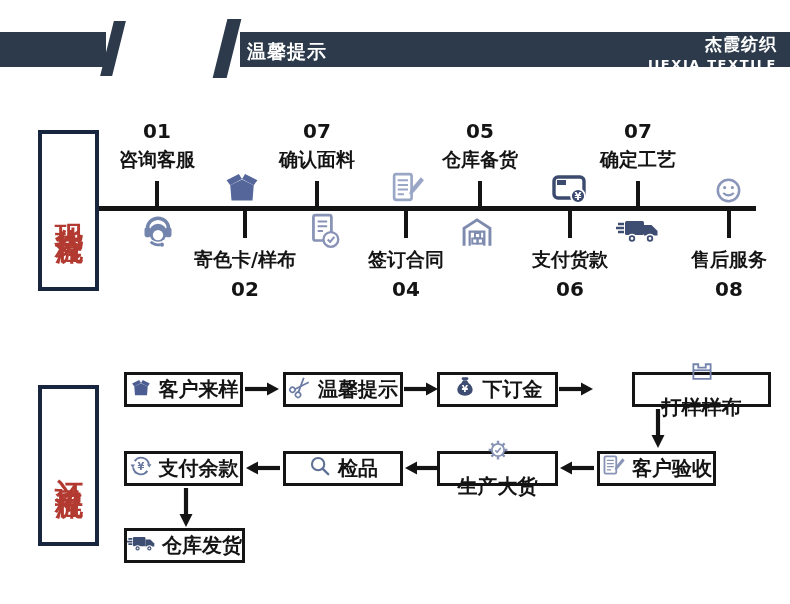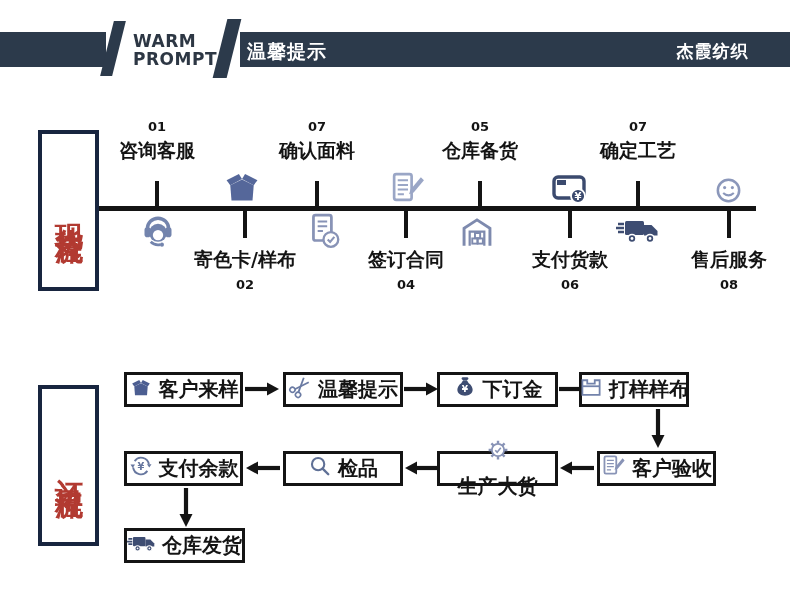--- a/index.html
+++ b/index.html
@@ -8,57 +8,53 @@
   
   .hbar{position:absolute;top:32px;height:35px;background:#2c3a4b;}
   .hbar.left{left:0;width:106px;}
   .hbar.right{left:240px;width:550px;}
   .slash{position:absolute;background:#2c3a4b;transform:skewX(-14deg);}
   .slash.s1{left:107px;top:21px;width:12px;height:55px;}
   .slash.s2{left:220px;top:19px;width:14px;height:59px;}
   .warm{position:absolute;left:133px;top:32px;font-size:17px;font-weight:600;color:#2d3744;
         line-height:18px;letter-spacing:.5px;}
   .cn-title{position:absolute;left:247px;top:39px;font-size:19px;font-weight:700;color:#fff;letter-spacing:1px;}
-  .brand{position:absolute;right:13px;top:33px;text-align:center;color:#fff;margin-top:7px;}
+  .brand{position:absolute;right:13px;top:33px;text-align:right;color:#fff;}
   .brand-cn{font-size:17px;font-weight:700;letter-spacing:1px;}
   .brand-en{font-size:13px;font-weight:700;letter-spacing:1.6px;margin-top:1px;}
   
   .vbox{position:absolute;left:38px;width:53px;height:153px;border:4px solid #18253f;background:#fff;
         display:flex;align-items:center;justify-content:center;}
   .vbox.b1{top:130px;} .vbox.b2{top:385px;}
   .vtext{writing-mode:vertical-rl;font-size:28px;font-weight:700;color:#b23a31;letter-spacing:5px;}
   
   .tline{position:absolute;left:99px;top:206px;width:657px;height:5px;background:#141414;}
   .tick{position:absolute;width:4px;background:#141414;}
   .step{position:absolute;width:150px;text-align:center;color:#141414;}
   .st{top:119px;} .sb{top:243px;}
-  .snum{font-size:13px;font-weight:700;}
+  .snum{font-size:20px;font-weight:700;}
   .slbl{font-size:19px;font-weight:700;margin-top:4px;white-space:nowrap;}
   .sb .snum{margin-top:4px;}
   .ticon{position:absolute;} .ticon svg{display:block;}
   
   .fbox{position:absolute;height:35px;border:3px solid #141414;background:#fff;box-sizing:border-box;
         display:flex;align-items:center;justify-content:center;gap:6px;
         font-size:20px;font-weight:700;color:#141414;white-space:nowrap;}
   .r1{top:372px;} .r2{top:451px;} .r3{top:528px;}
   .arr{position:absolute;} .arr svg{display:block;}
 </style>
 </head>
 <body>
 
 <div class="canvas">
 
   <div class="hbar left"></div>
   <div class="hbar right"></div>
   <div class="slash s1"></div>
   <div class="slash s2"></div>
-  <div class="warm">
-    <div>WARM</div>
-    <div>PROMPT</div>
-  </div>
   <div class="cn-title">温馨提示</div>
   <div class="brand">
     <div class="brand-cn">杰霞纺织</div>
     <div class="brand-en">JIEXIA TEXTILE</div>
   </div>
 
   <div class="vbox b1">
     <div class="vtext">现货流程</div>
   </div>
   <div class="tline"></div>
@@ -224,21 +220,21 @@
       </svg>
     </span>
     <span>下订金</span>
   </div>
   <div class="arr" style="left:559px;top:381px;">
     <svg width="35" height="16" viewBox="0 0 35 16">
         <path d="M0 8H23" stroke="#141414" stroke-width="4.2"></path>
         <path d="M22 1.5L34 8l-12 6.5z" fill="#141414"></path>
       </svg>
   </div>
-  <div class="fbox r1" style="left:579px;width:110px;">
+  <div class="fbox r1" style="left:632px;width:139px;flex-direction:column;">
     <span>
       <svg width="24" height="24" viewBox="0 0 32 32">
         <path d="M4.5 7 H11 V11.5 H21 V7 H27.5 V26.5 H4.5 Z" fill="none" stroke="#7383ab" stroke-width="2.4"></path>
         <path d="M4.5 15 H27.5" stroke="#7383ab" stroke-width="2.4"></path>
       </svg>
     </span>
     <span>打样样布</span>
   </div>
 
   <div class="arr" style="left:650px;top:409px;">

